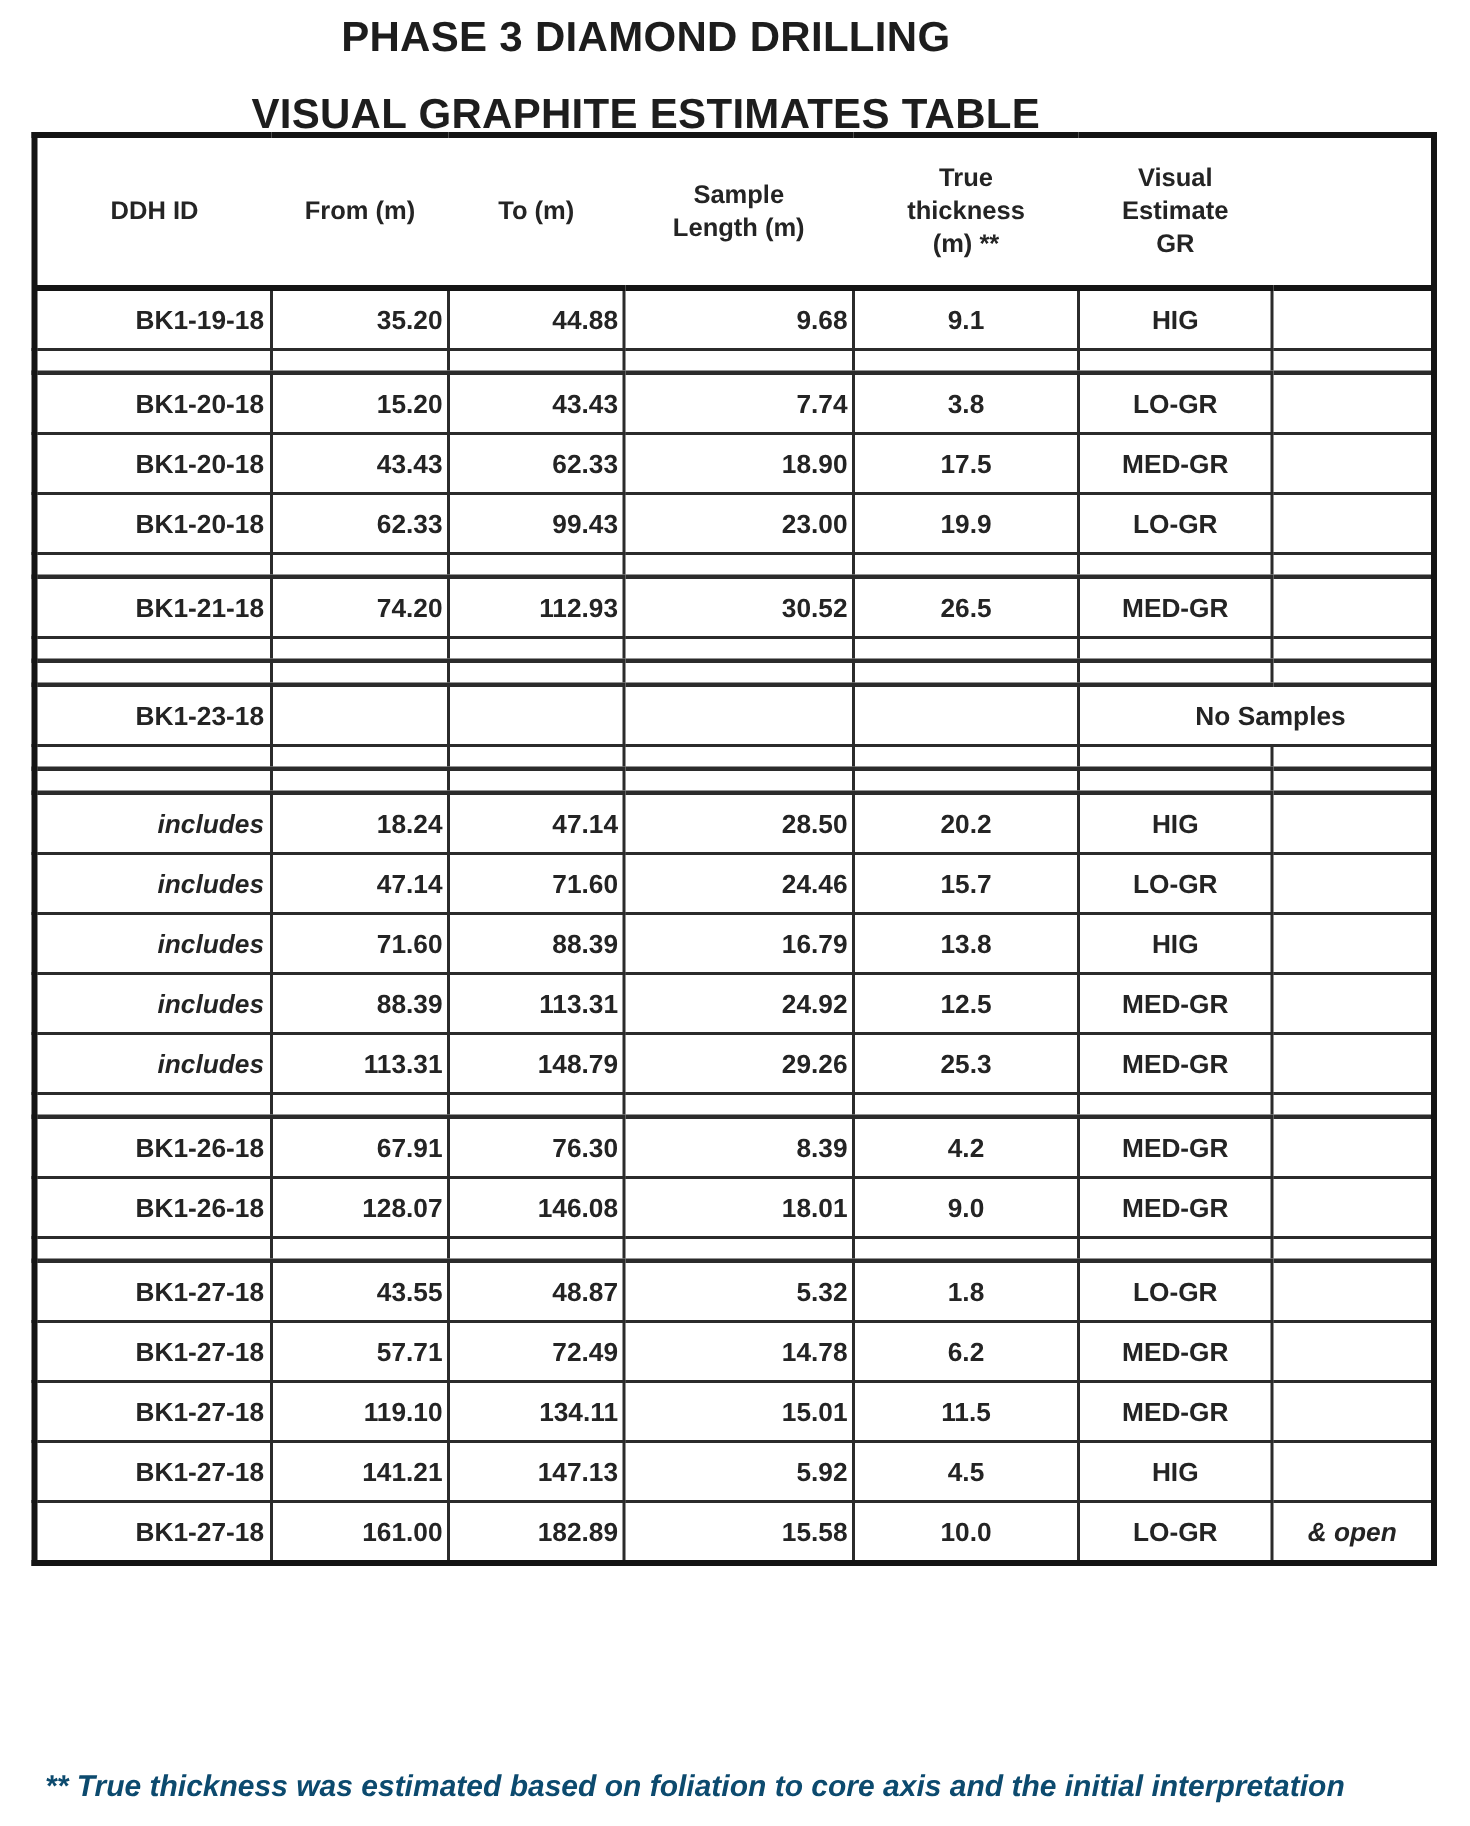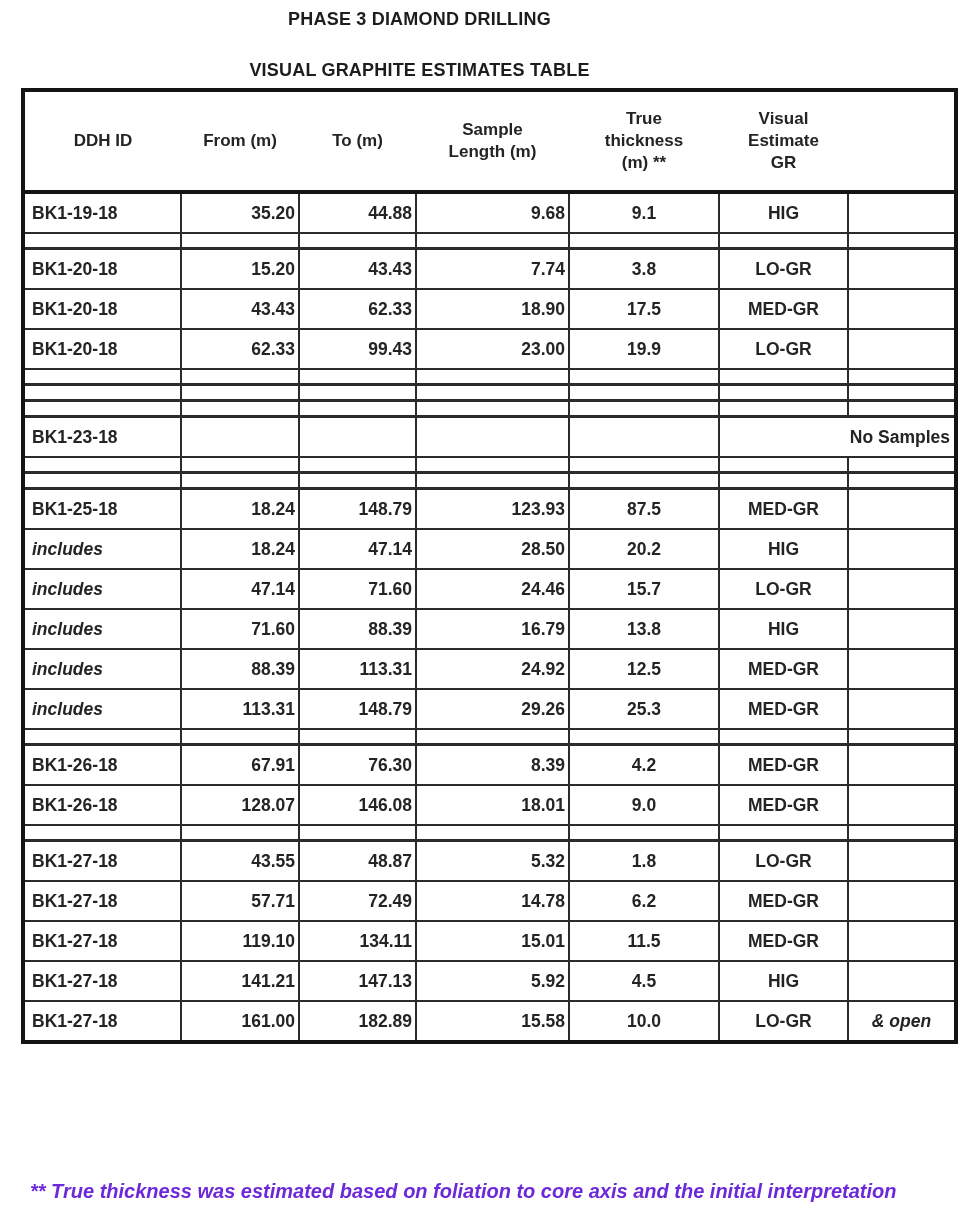--- a/index.html
+++ b/index.html
@@ -5,22 +5,22 @@
   html,body{margin:0;padding:0;}
   body{
     width:980px;height:1217px;
     background:#ffffff;
     font-family:"Liberation Sans", sans-serif;
     color:#222;
     position:relative;
     overflow:hidden;
   }
   .title{
-    position:absolute;left:0;width:839px;
-    text-align:center;font-weight:bold;font-size:18px;color:#1d1d1d;
+    position:absolute;left:11px;width:839px;
+    text-align:center;font-weight:bold;font-size:28px;color:#1d1d1d;
     letter-spacing:0.2px;
   }
   #title1{top:9px;}
   #title2{top:60px;}
   #table-wrap{position:absolute;left:21px;top:88px;}
   table{
     border-collapse:collapse;table-layout:fixed;
     width:933px;
     border:4px solid #141414;
     background:#fff;
@@ -34,28 +34,28 @@
     height:98px;padding:0;color:#242424;
   }
   td{
     border:2px solid #2b2b2b;
     height:38px;
     font-size:17.5px;font-weight:600;color:#242424;
     padding:0 4px;overflow:hidden;white-space:nowrap;
     vertical-align:middle;
   }
   tr.spacer-row td{height:13px;border-bottom-width:3px;}
-  .align-left{text-align:left;padding-left:7px;}
+  .align-left{text-align:right;padding-left:7px;}
   .align-right{text-align:right;padding-right:3px;}
   .align-center{text-align:center;}
   .italic{font-style:italic;}
-  td.merged{text-align:right;padding-left:24px;}
+  td.merged{text-align:center;padding-left:24px;}
   #footnote{
     position:absolute;left:30px;top:1180px;width:940px;
-    font-size:20px;font-weight:700;font-style:italic;color:#6d28d9;
+    font-size:20px;font-weight:700;font-style:italic;color:#0c4a6e;
   }
 </style>
 </head>
 <body>
 
 <div class="page">
   <div class="title" id="title1">PHASE 3 DIAMOND DRILLING</div>
   <div class="title" id="title2">VISUAL GRAPHITE ESTIMATES TABLE</div>
 
   <div id="table-wrap">
@@ -133,20 +133,29 @@
           </tr>
           <tr class="spacer-row">
             <td></td>
             <td></td>
             <td></td>
             <td></td>
             <td></td>
             <td></td>
             <td></td>
           </tr>
+          <tr class="data-row">
+            <td class="align-left">BK1-21-18</td>
+            <td class="align-right">74.20</td>
+            <td class="align-right">112.93</td>
+            <td class="align-right">30.52</td>
+            <td class="align-center">26.5</td>
+            <td class="align-center">MED-GR</td>
+            <td class="align-center"></td>
+          </tr>
           <tr class="spacer-row">
             <td></td>
             <td></td>
             <td></td>
             <td></td>
             <td></td>
             <td></td>
             <td></td>
           </tr>
           <tr class="spacer-row">
@@ -176,29 +185,20 @@
             <td></td>
           </tr>
           <tr class="spacer-row">
             <td></td>
             <td></td>
             <td></td>
             <td></td>
             <td></td>
             <td></td>
             <td></td>
-          </tr>
-          <tr class="data-row">
-            <td class="align-left">BK1-25-18</td>
-            <td class="align-right">18.24</td>
-            <td class="align-right">148.79</td>
-            <td class="align-right">123.93</td>
-            <td class="align-center">87.5</td>
-            <td class="align-center">MED-GR</td>
-            <td class="align-center"></td>
           </tr>
           <tr class="data-row">
             <td class="align-left italic">includes</td>
             <td class="align-right">18.24</td>
             <td class="align-right">47.14</td>
             <td class="align-right">28.50</td>
             <td class="align-center">20.2</td>
             <td class="align-center">HIG</td>
             <td class="align-center"></td>
           </tr>

